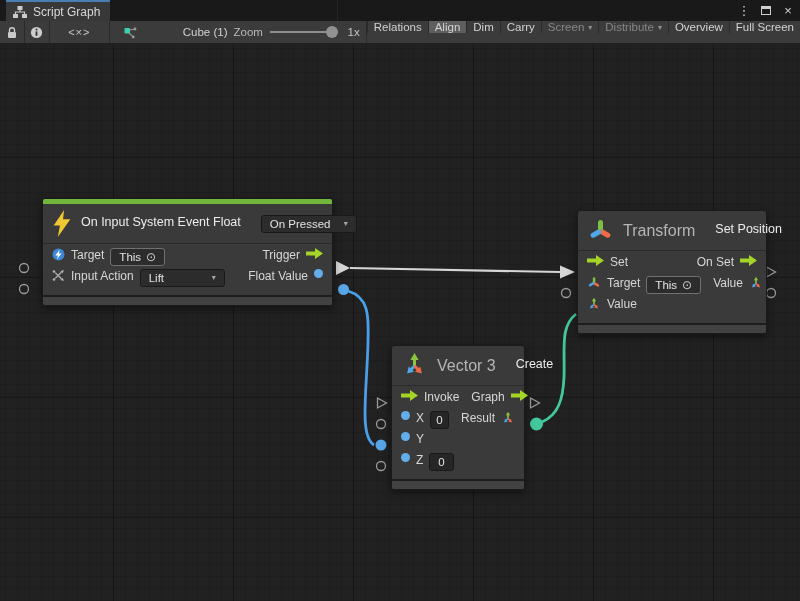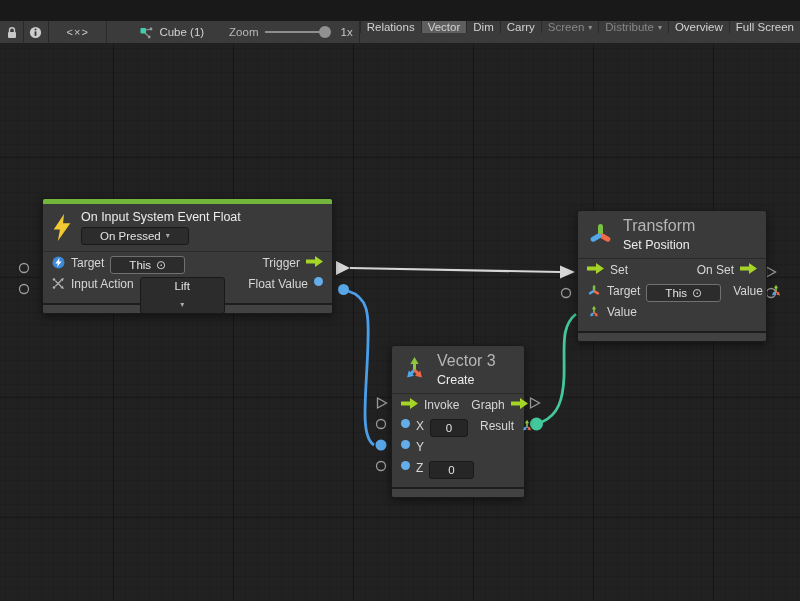--- a/index.html
+++ b/index.html
@@ -18,21 +18,21 @@
     color:#cfcfcf; font-size:13px; cursor:default; }
   .maximize-glyph { width:10px; height:9px; border:1px solid #cfcfcf; border-top:3px solid #cfcfcf; }
 
   
   .toolbar { position:absolute; top:21px; left:0; width:800px; height:23px; background:#3b3b3b;
     border-bottom:1px solid #202020; display:flex; align-items:stretch; color:#d2d2d2; font-size:11.5px; }
   .tseg { display:flex; align-items:center; justify-content:center; border-right:1px solid #2a2a2a; }
   .tbtn { cursor:default; }
   .seg-lock { width:25px; } .seg-info { width:26px; }
   .seg-code { width:61px; color:#c9c9c9; font-size:11px; letter-spacing:1px; }
-  .seg-cube { width:120px; justify-content:center; gap:6px; padding-left:14px; border-right:none; }
+  .seg-cube { width:120px; justify-content:space-between; gap:6px; padding-left:14px; border-right:none; }
   .seg-zoomgrp { width:142px; gap:7px; padding:0 6px; }
   .zoom-label { color:#b9b9b9; }
   .slider { position:relative; flex:1; height:2px; background:#8f8f8f; margin-right:8px; }
   .slider-handle { position:absolute; right:-5px; top:-5px; width:12px; height:12px; border-radius:50%; background:#919191; }
   .zoom-value { color:#c5c5c5;text-align:center; }
   .right-group { flex:1; display:flex; align-items:flex-start; }
   .right-group .tbtn { flex:1; display:flex; align-items:center; justify-content:center; gap:4px;
     border-left:1px solid #2a2a2a; white-space:nowrap; padding:0 6px; }
   .tbtn.active { background:#5e5e5e; }
   .tbtn.disabled { color:#868686; }
@@ -47,45 +47,64 @@
       linear-gradient(90deg, rgba(0,0,0,0.10) 1px, transparent 1px);
     background-size:120px 120px,120px 120px,12px 12px,12px 12px;
     background-position:-52px -7px,-7px -52px,5px 4px,5px 4px; }
   .wires { position:absolute; top:0; left:0; }
 
   
   .node { position:absolute; background:#3a3a3a; border:1px solid #1a1a1a; border-radius:3px;
     color:#d8d8d8; font-size:12px; box-shadow:0 3px 8px rgba(0,0,0,0.45); }
   .accent { height:5px; background:#72b73b; border-radius:2px 2px 0 0; }
   .node-header { display:flex; align-items:center; gap:9px; padding:6px 10px 6px 9px; }
-  .hdr-col { display:flex; flex-direction:column; gap:3px; }
+  .hdr-col { display:flex; flex-direction:row; gap:20px; }
   .node-title { font-size:12.5px; color:#ececec; white-space:nowrap; }
   .node-cat { font-size:16px; color:#b5b5b5; white-space:nowrap; }
   .node-ports { border-top:1px solid #2a2a2a; padding:4px 0 5px; }
   .port-row { display:flex; align-items:flex-start; height:21px; padding:0 9px; gap:6px; white-space:nowrap; }
   .spacer { flex:1; }
   .plabel { color:#d6d6d6; }
   .node-footer { border-top:2px solid #1d1d1d; height:10px; background:#424242; border-radius:0 0 2px 2px; }
 
-  .chip { background:#2c2c2c; border:1px solid #191919; border-radius:3px; padding:1px 18px;
+  .chip { background:#2c2c2c; border:1px solid #191919; border-radius:3px; padding:1px 8px;
     display:inline-flex; align-items:center; gap:5px; color:#e2e2e2; font-size:11.5px; line-height:14px; cursor:default; }
   .chip.outlined { border-color:#707070; }
   .chip .tgt { color:#cfcfcf; font-size:12px; line-height:12px; }
   .dropdown { justify-content:space-between; }
   .dropdown .dd-arrow { color:#a8a8a8; }
   .valuebox { min-width:16px; justify-content:center; background:#262626; }
 
   .dot { width:9px; height:9px; border-radius:50%; background:#63aeea; flex:none; }
   .icon { flex:none; display:block; }
 </style>
 </head>
 <body>
 
 <div class="stage">
 
+  <div class="tabbar">
+    <div class="tab">
+      <svg class="icon" width="14" height="12" viewBox="0 0 14 12">
+        <rect x="4.5" y="0" width="5" height="4" fill="#c9c9c9"></rect>
+        <rect x="0" y="8" width="5" height="4" fill="#c9c9c9"></rect>
+        <rect x="9" y="8" width="5" height="4" fill="#c9c9c9"></rect>
+        <path d="M7 4 V6 M2.5 8 V6 H11.5 V8" stroke="#c9c9c9" stroke-width="1.2" fill="none"></path>
+      </svg>
+      <span class="tab-label">Script Graph</span>
+    </div>
+    <div class="tab-divider"></div>
+    <div class="win-controls">
+      <div class="win-btn">⋮</div>
+      <div class="win-btn">
+          <span class="maximize-glyph"></span>
+        </div>
+      <div class="win-btn">×</div>
+    </div>
+  </div>
 
   <div class="toolbar">
     <div class="tseg tbtn seg-lock">
       <svg class="icon" width="12" height="13" viewBox="0 0 12 13">
         <path d="M3.5 6 V4.3 a2.5 2.5 0 0 1 5 0 V6" stroke="#c9c9c9" stroke-width="1.4" fill="none"></path>
         <rect x="2" y="6" width="8" height="6" rx="1" fill="#c9c9c9"></rect>
       </svg>
     </div>
     <div class="tseg tbtn seg-info">
       <svg class="icon" width="13" height="13" viewBox="0 0 13 13">
@@ -109,21 +128,21 @@
       <div class="slider">
         <div class="slider-handle"></div>
       </div>
       <span class="zoom-value">1x</span>
     </div>
     <div class="right-group">
       <div class="tbtn">
           <span>Relations</span>
         </div>
       <div class="tbtn active">
-          <span>Vector</span>
+          <span>Align</span>
         </div>
       <div class="tbtn">
           <span>Dim</span>
         </div>
       <div class="tbtn">
           <span>Carry</span>
         </div>
       <div class="tbtn disabled">
         <span>Screen</span>
           <span class="dd-arrow">▾</span>
@@ -202,21 +221,21 @@
         </div>
         <div class="port-row">
           <svg class="icon" width="13" height="13" viewBox="0 0 13 13">
             <circle cx="2" cy="2.5" r="1.3" fill="#b5b5b5"></circle>
             <circle cx="2" cy="10.5" r="1.3" fill="#b5b5b5"></circle>
             <path d="M3.2 9.4 L9.4 3.2 M3.2 3.6 L9.4 9.8" stroke="#b5b5b5" stroke-width="1.3" fill="none"></path>
             <polygon points="11.8,1 8.4,1.9 10.8,4.3" fill="#b5b5b5"></polygon>
             <polygon points="11.8,12 8.4,11.1 10.8,8.7" fill="#b5b5b5"></polygon>
           </svg>
           <span class="plabel">Input Action</span>
-          <span class="chip dropdown" style="width:85px;flex-direction:column;">
+          <span class="chip dropdown" style="width:85px;">
             <span>Lift</span>
             <span class="dd-arrow">▾</span>
           </span>
           <span class="spacer"></span>
           <span class="plabel">Float Value</span>
           <span class="dot"></span>
         </div>
       </div>
       <div class="node-footer"></div>
     </div>

